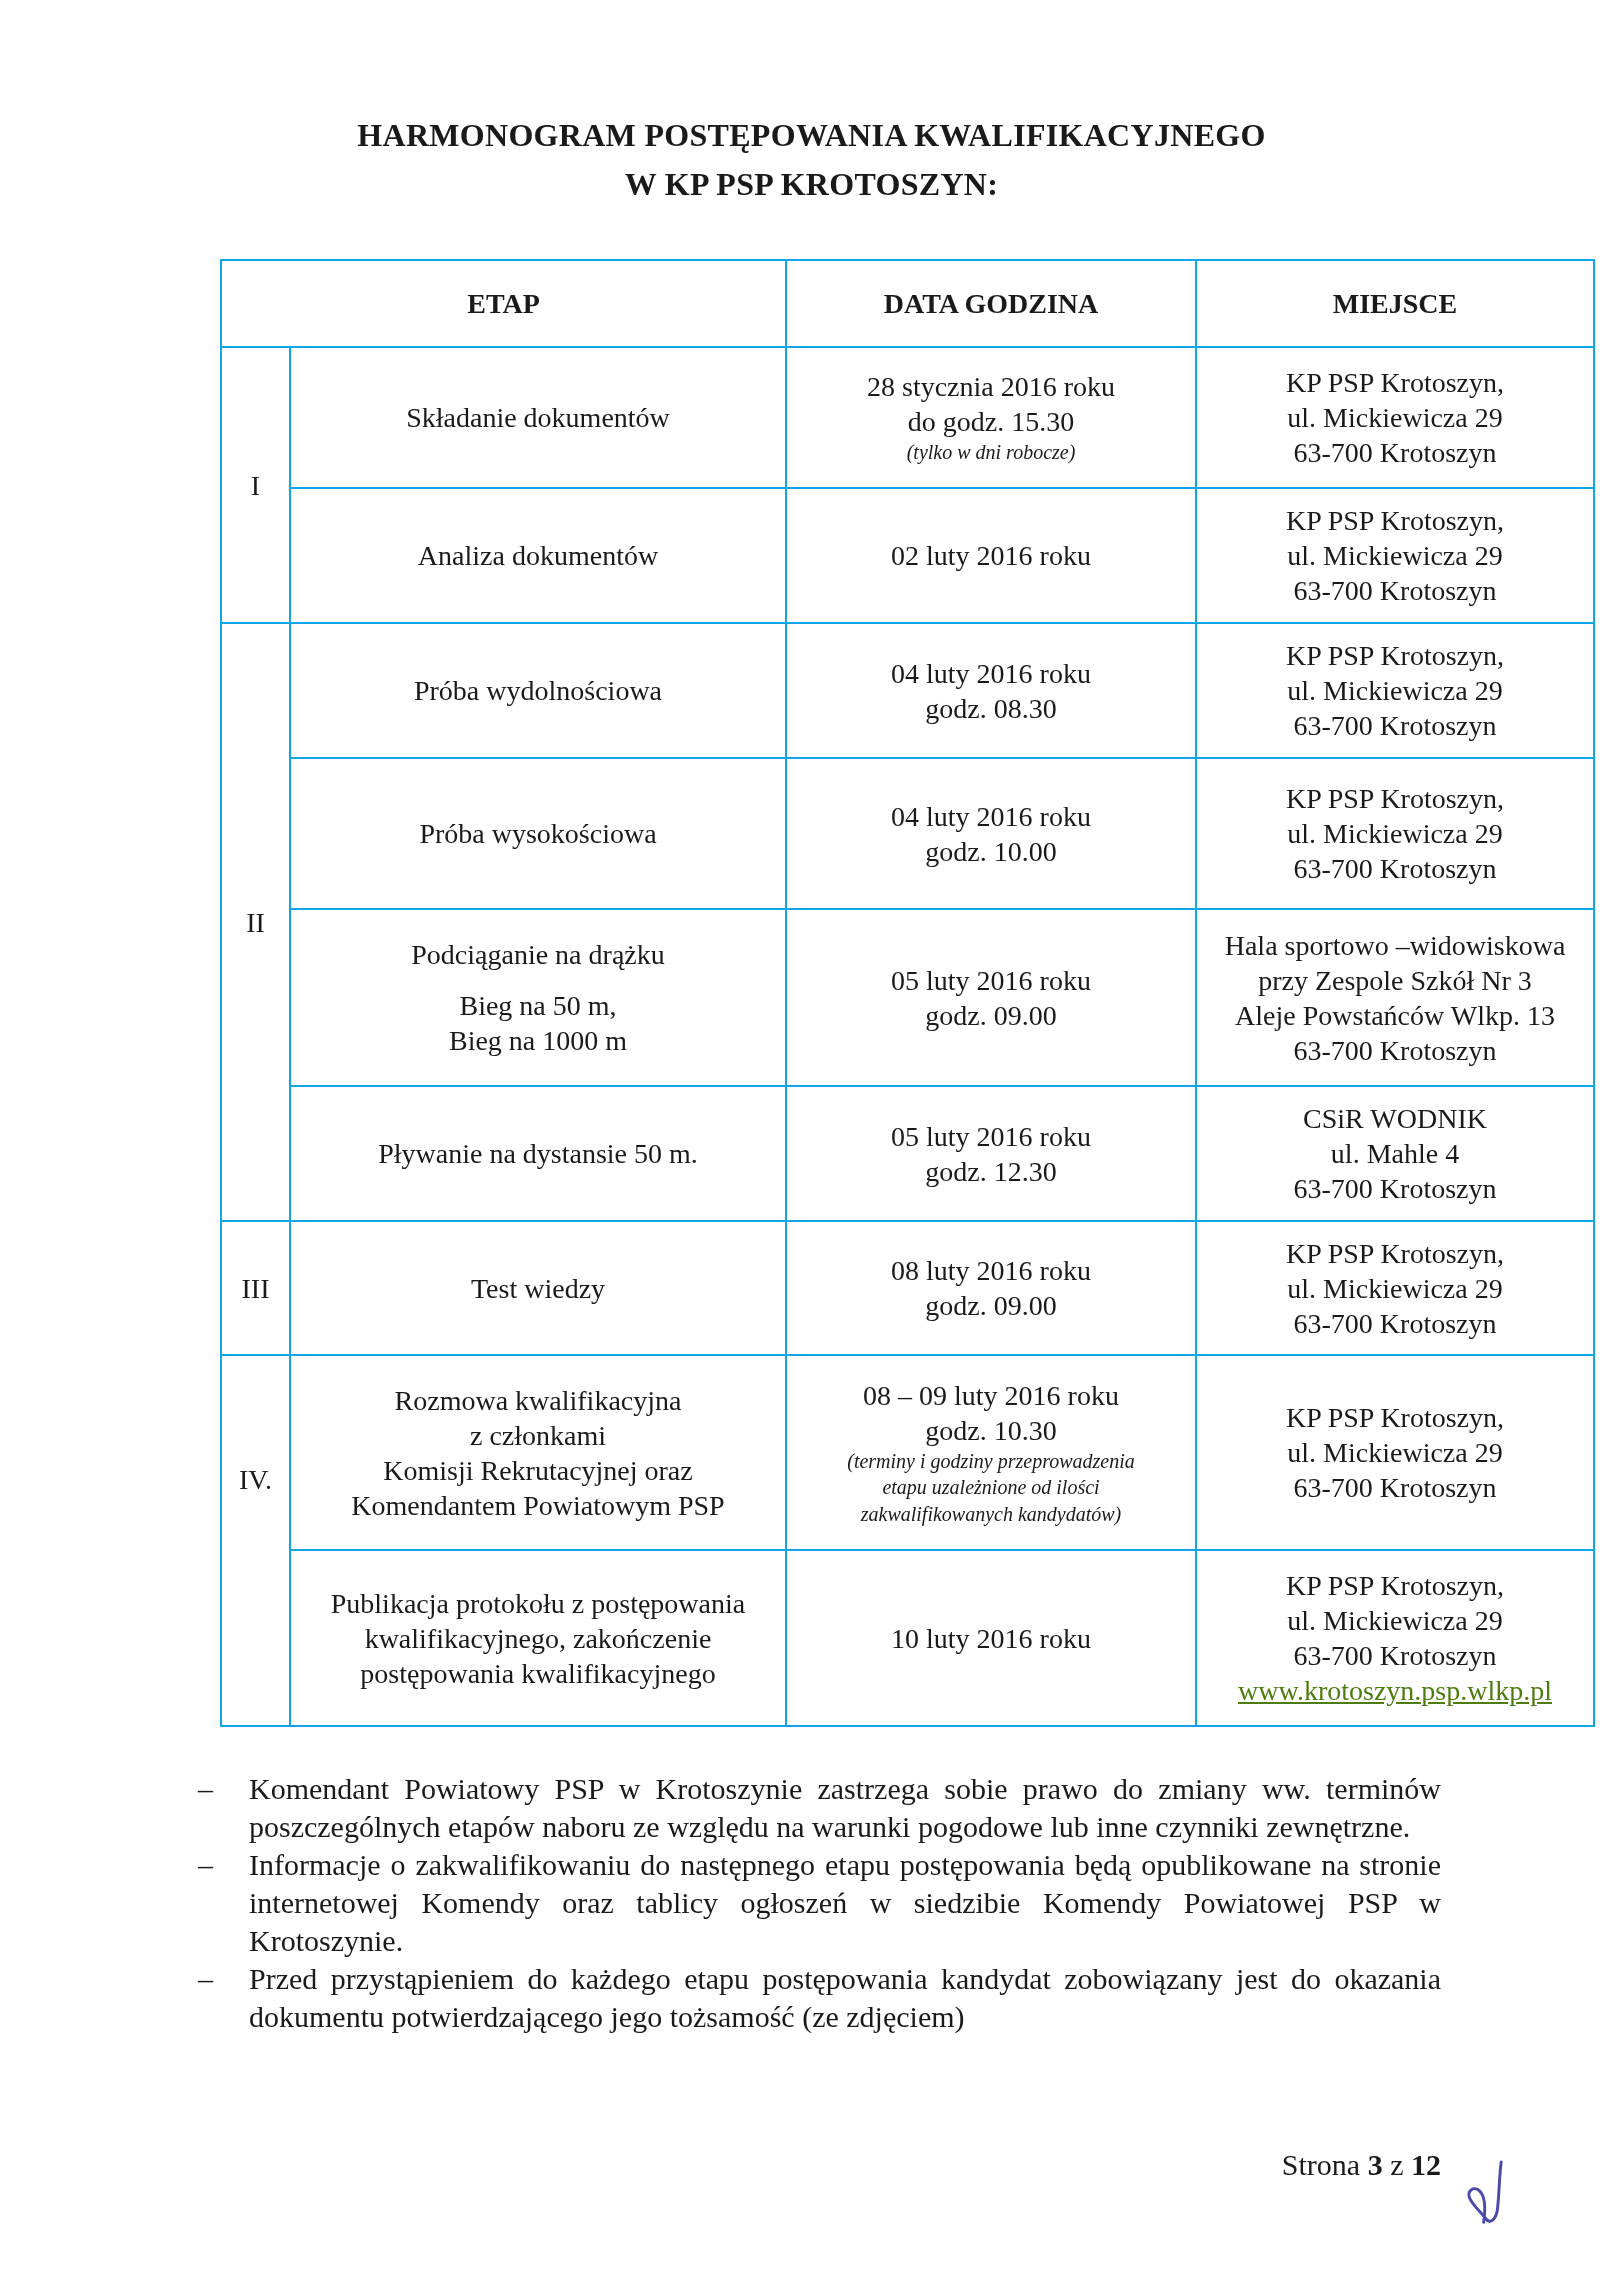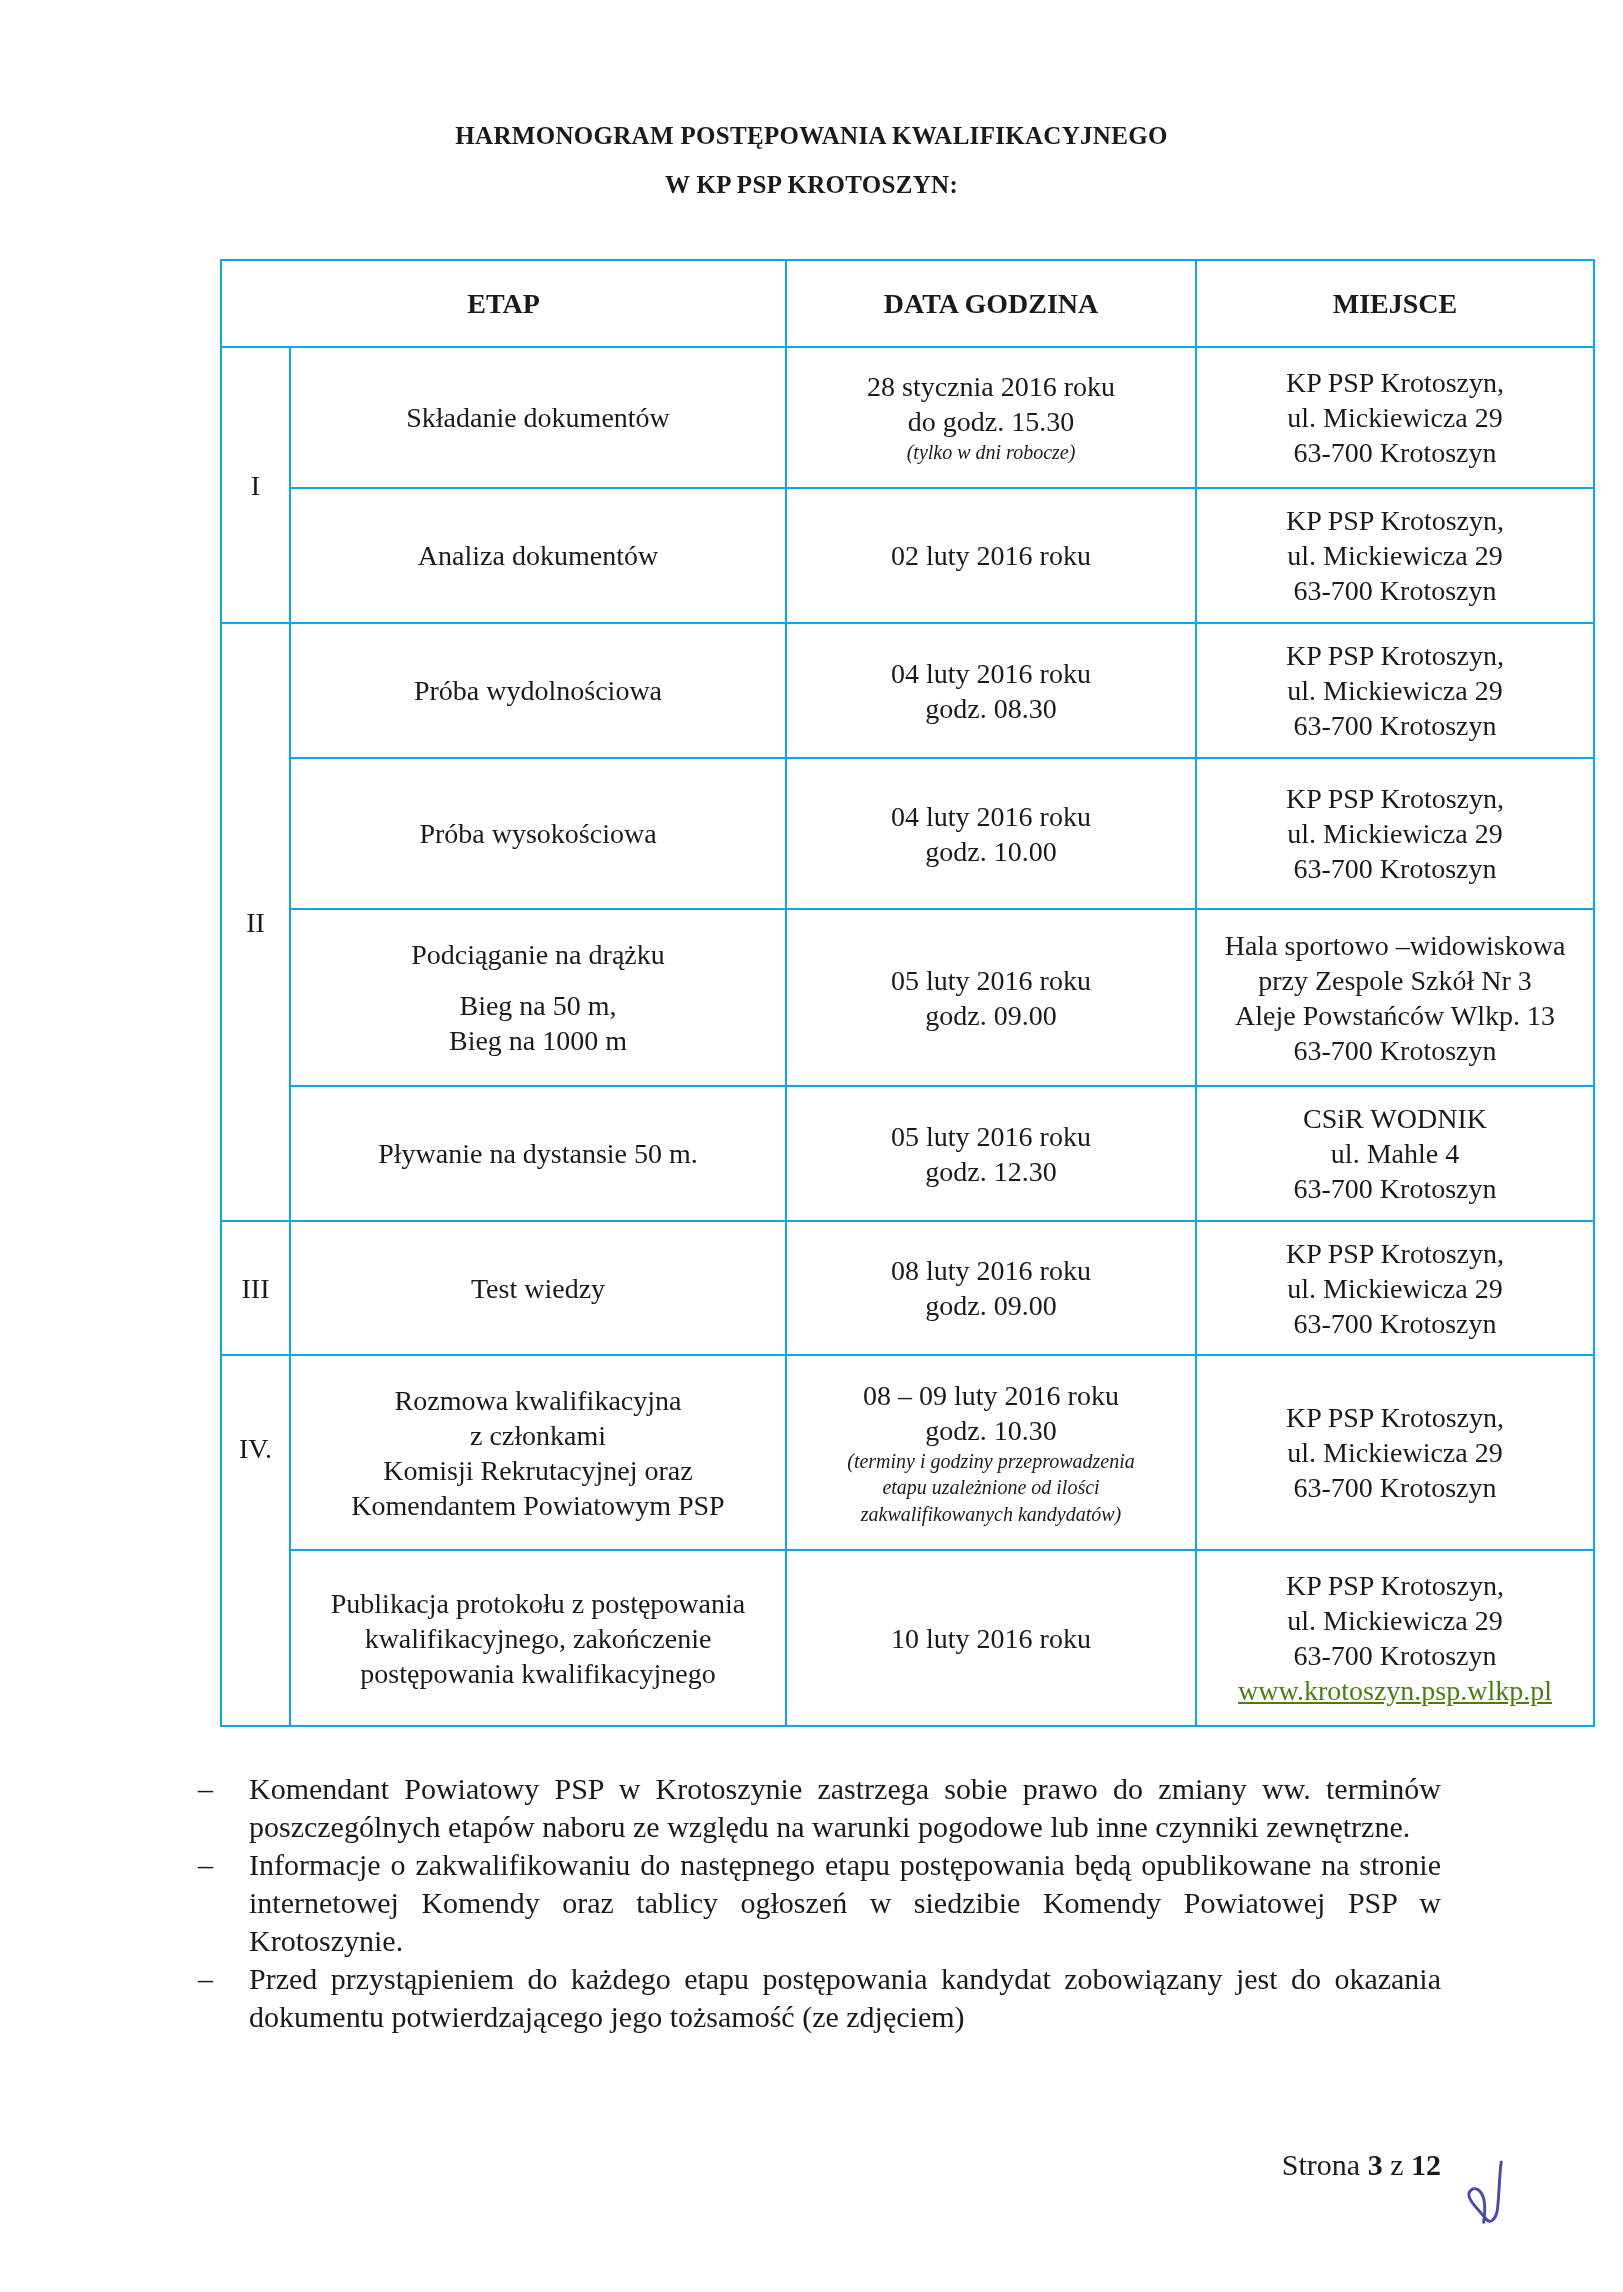--- a/index.html
+++ b/index.html
@@ -1,19 +1,19 @@
 <!DOCTYPE html>
 <html><head>
 <meta charset="utf-8">
 <style>
   html, body { margin:0; padding:0; background:#ffffff; }
   body { width:1623px; height:2293px; position:relative; overflow:hidden;
          font-family:"Liberation Serif","DejaVu Serif",serif; color:#1a1a1a; }
   .title { position:absolute; left:0; width:1623px; text-align:center; font-weight:bold;
-           font-size:25px; line-height:39px; letter-spacing:0.3px; }
+           font-size:32px; line-height:39px; letter-spacing:0.3px; }
   .title.l1 { top:116px; }
   .title.l2 { top:165px; }
   table.sched { position:absolute; left:220px; top:259px; width:1372px; border-collapse:collapse;
                 table-layout:fixed; }
   table.sched td, table.sched th { border:2px solid #0ea5e9; text-align:center; vertical-align:middle;
                 font-size:28px; line-height:35px; padding:0 5.9px; }
   table.sched th { font-weight:bold; font-size:28px; }
   .roman { font-size:28px; }
   .note { font-style:italic; font-size:20px; line-height:26.5px; display:block; }
   .ln { display:block; }
@@ -148,21 +148,21 @@
       <span class="ln">godz. 09.00</span>
     </td>
     <td>
       <span class="ln">KP PSP Krotoszyn,</span>
       <span class="ln">ul. Mickiewicza 29</span>
       <span class="ln">63-700 Krotoszyn</span>
     </td>
   </tr>
 
   <tr style="height:195px">
-    <td rowspan="2" class="roman" style="vertical-align:top; padding-top:75px;">IV.</td>
+    <td rowspan="2" class="roman" style="vertical-align:top; padding-top:106px;">IV.</td>
     <td>
       <span class="ln">Rozmowa kwalifikacyjna</span>
       <span class="ln">z członkami</span>
       <span class="ln">Komisji Rekrutacyjnej oraz</span>
       <span class="ln">Komendantem Powiatowym PSP</span>
     </td>
     <td>
       <span class="ln">08 – 09 luty 2016 roku</span>
       <span class="ln">godz. 10.30</span>
       <span class="note">(terminy i godziny przeprowadzenia</span>

